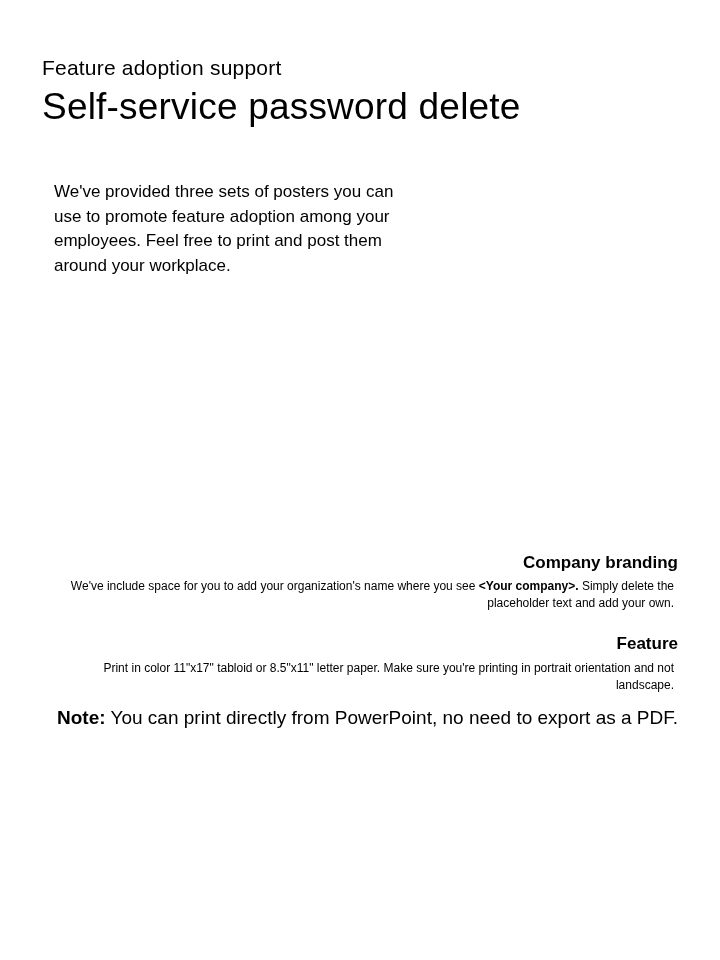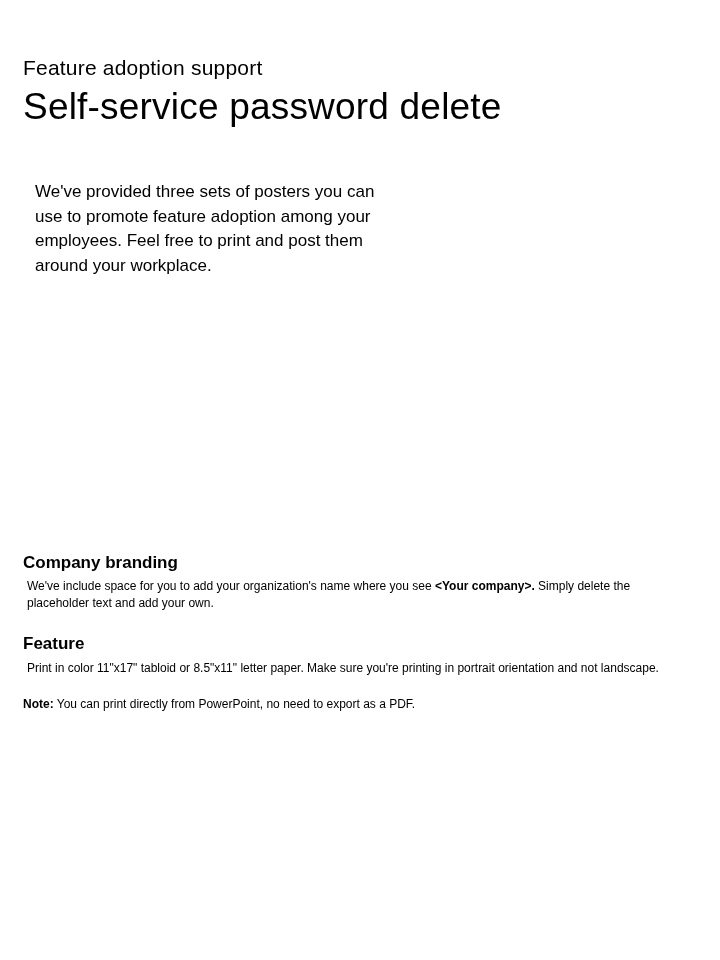--- a/index.html
+++ b/index.html
@@ -8,21 +8,21 @@
     width: 720px;
     height: 960px;
     background: #ffffff;
     font-family: Arial, Helvetica, sans-serif;
     color: #000000;
   }
   .page {
     box-sizing: border-box;
     width: 720px;
     height: 960px;
-    padding: 56px 42px 40px 23px;
+    padding: 56px 42px 40px 42px;
   }
   .overline {
     font-size: 21px;
     font-weight: 400;
     margin: 0 0 6px 0;
     letter-spacing: 0.2px;
   }
   .title {
     font-size: 37px;
     font-weight: 400;
@@ -39,39 +39,40 @@
     height: 260px;
   }
   .instructions-heading {
     font-size: 21px;
     font-weight: 400;
     text-decoration: underline;
     margin: 0 0 22px 0;
   }
   .section {
     margin-bottom: 20px;
+    text-align: right;
   }
   .section-title {
     font-size: 17px;
     font-weight: 700;
     margin: 0;
     line-height: 1.4;
   }
   .section-body {
     font-size: 12px;
     line-height: 1.4;
     margin: 4px;
   }
   .inline-bold {
     font-weight: 700;
   }
   .note-line {
-    font-size: 12px;
+    font-size: 19px;
     line-height: 1.4;
-    margin: 19px 0 0 0;
+    margin: 12px 0 0 0;
   }
 </style>
 </head>
 <body>
 
 <div class="page">
 
   <p class="overline">Feature adoption support</p>
   <h1 class="title">Self-service password delete</h1>
 

